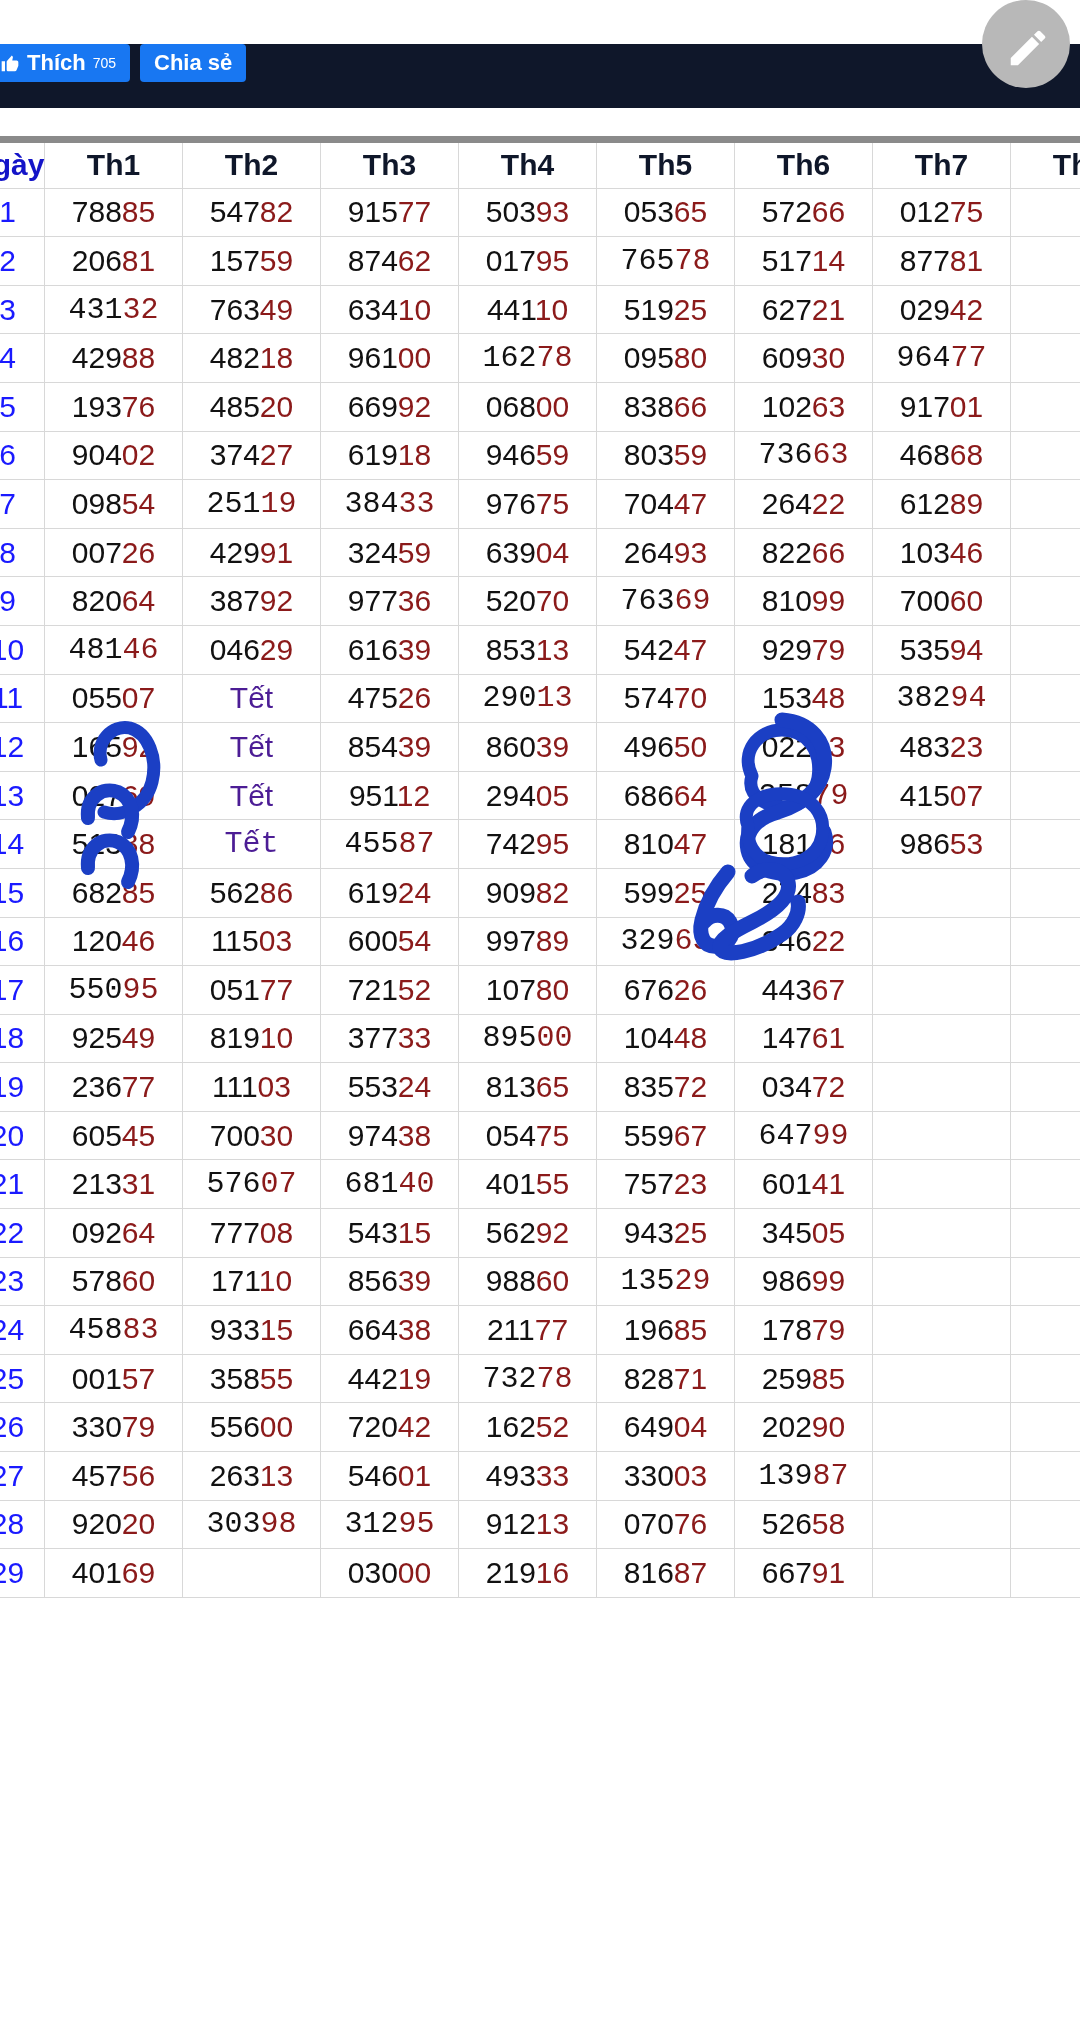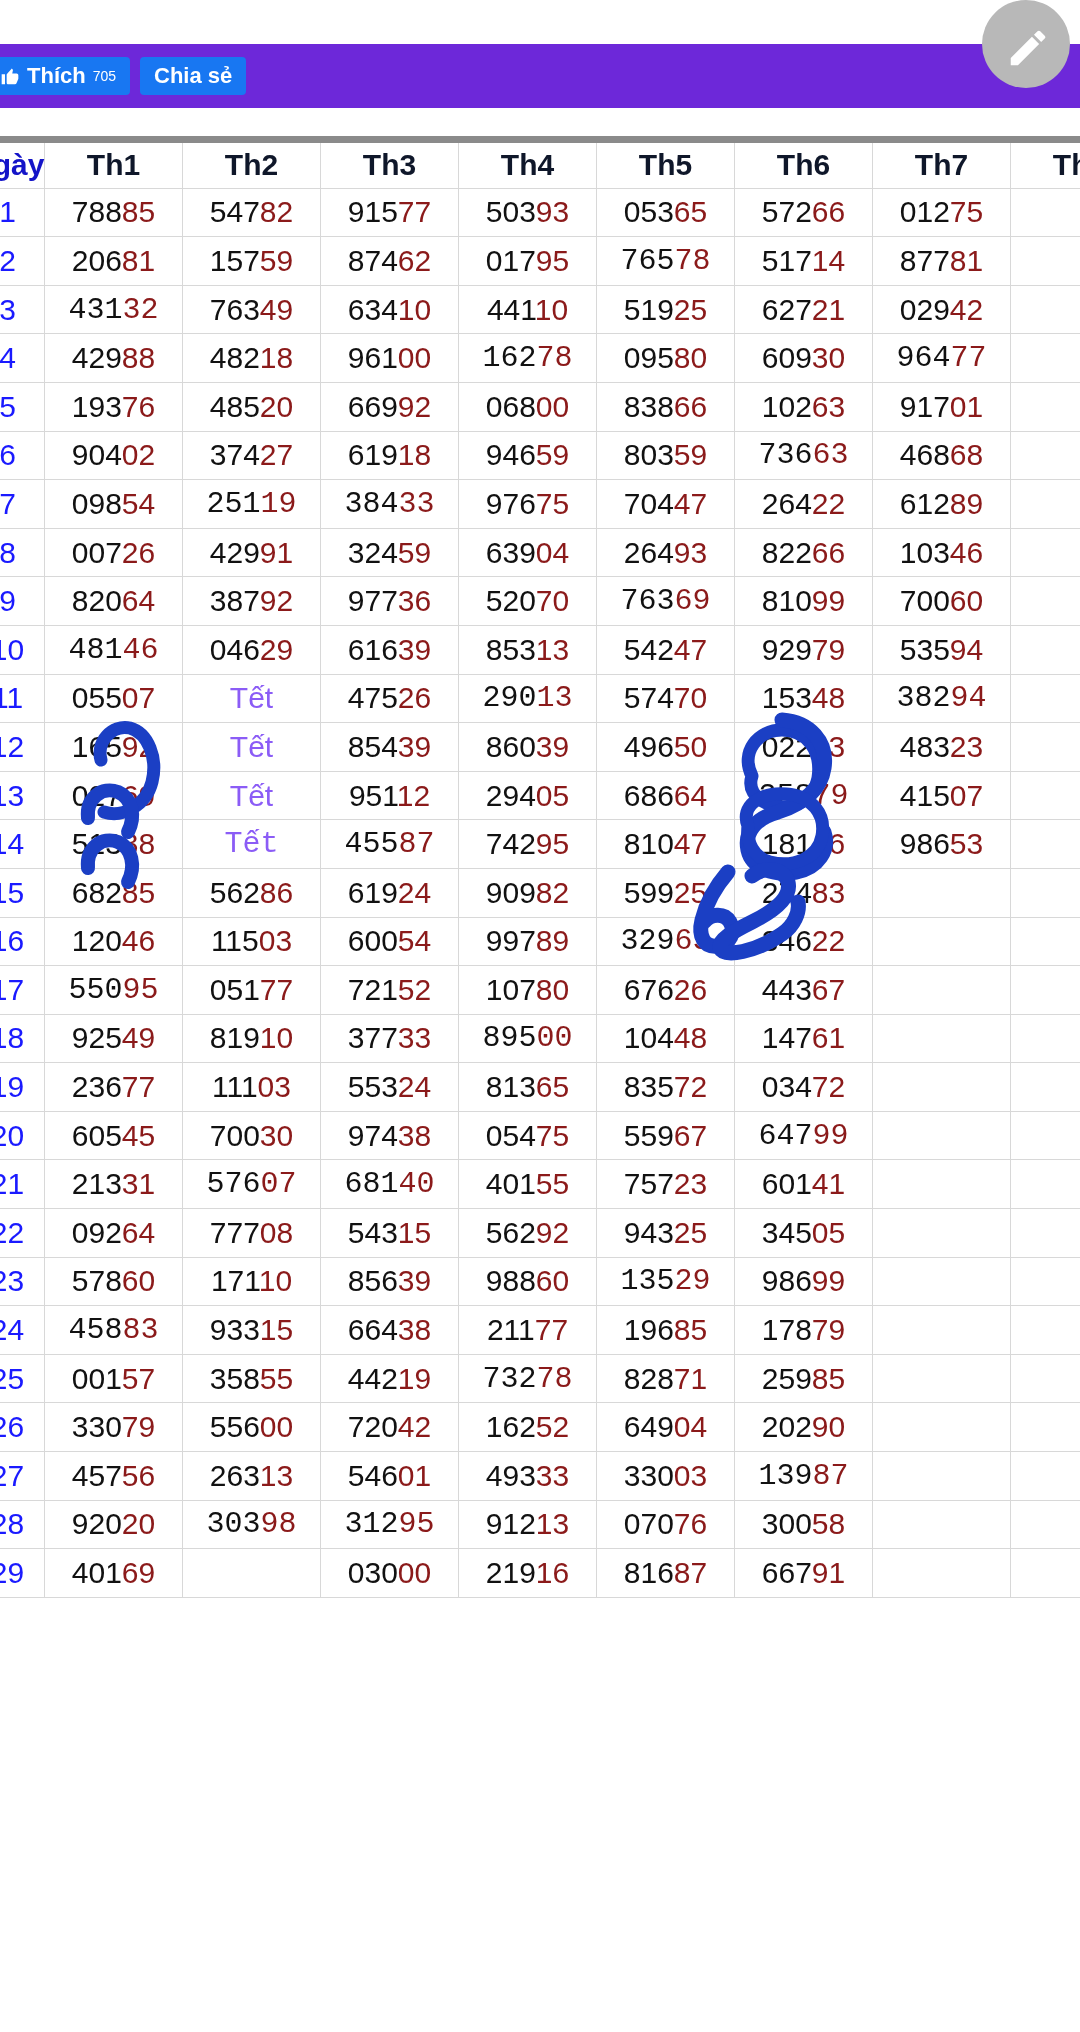--- a/index.html
+++ b/index.html
@@ -8,22 +8,22 @@
     width:1080px; height:2032px;
     background:#ffffff;
     font-family:"Liberation Sans", sans-serif;
     overflow:hidden;
     position:relative;
   }
 
   
   #top-white { height:44px; background:#ffffff; }
   #social-bar {
-    height:64px; background:#6d28d9;
-    display:flex; align-items:center; gap:10px;
+    height:64px; background:#0f172a;
+    display:flex; gap:10px;
     padding-left:0px;
     position:relative;
   }
   .fb-btn {
     background:#1877f2; color:#ffffff;
     border-radius:4px;
     font-size:22px; font-weight:bold;
     display:flex; align-items:center; gap:7px;
     padding:0 14px; height:38px;
     line-height:1;
@@ -73,21 +73,21 @@
     font-weight:bold;
     font-size:30px;
     border-bottom:2px solid #cfcfcf;
     height:54px;
   }
   th#col-day-header { color:#1414c8; font-weight:bold; }
 
   td.day-cell { color:#1a1aff; font-size:27px; }
   td.num-cell { color:#111111; letter-spacing:0px; }
   td.num-cell .tail { color:#8b1a1a; }
-  td.tet-cell { color:#8b5cf6;margin-top:22px; }
+  td.tet-cell { color:#4c1d95;margin-top:22px; }
   td.hl { background:#dcecd5;font-family:Liberation Mono, monospace; }
   td.hl-orange { background:#fbdf9b; }
   td.empty-cell { }
 
   
   #ink-layer {
     position:absolute; left:0; top:0;
     width:1080px; height:2032px;
     pointer-events:none; z-index:30;
   }
@@ -448,21 +448,21 @@
           <td class=" empty-cell"></td>
           <td class=" empty-cell"></td>
         </tr>
         <tr>
           <td class="day-cell">28</td>
           <td class=" num-cell"><span class="head">920</span><span class="tail">20</span></td>
           <td class="hl num-cell"><span class="head">303</span><span class="tail">98</span></td>
           <td class="hl num-cell"><span class="head">312</span><span class="tail">95</span></td>
           <td class=" num-cell"><span class="head">912</span><span class="tail">13</span></td>
           <td class=" num-cell"><span class="head">070</span><span class="tail">76</span></td>
-          <td class=" num-cell"><span class="head">300</span><span class="tail">58</span></td>
+          <td class=" num-cell"><span class="head">526</span><span class="tail">58</span></td>
           <td class=" empty-cell"></td>
           <td class=" empty-cell"></td>
         </tr>
         <tr>
           <td class="day-cell">29</td>
           <td class=" num-cell"><span class="head">401</span><span class="tail">69</span></td>
           <td class=" empty-cell"></td>
           <td class=" num-cell"><span class="head">030</span><span class="tail">00</span></td>
           <td class=" num-cell"><span class="head">219</span><span class="tail">16</span></td>
           <td class=" num-cell"><span class="head">816</span><span class="tail">87</span></td>

